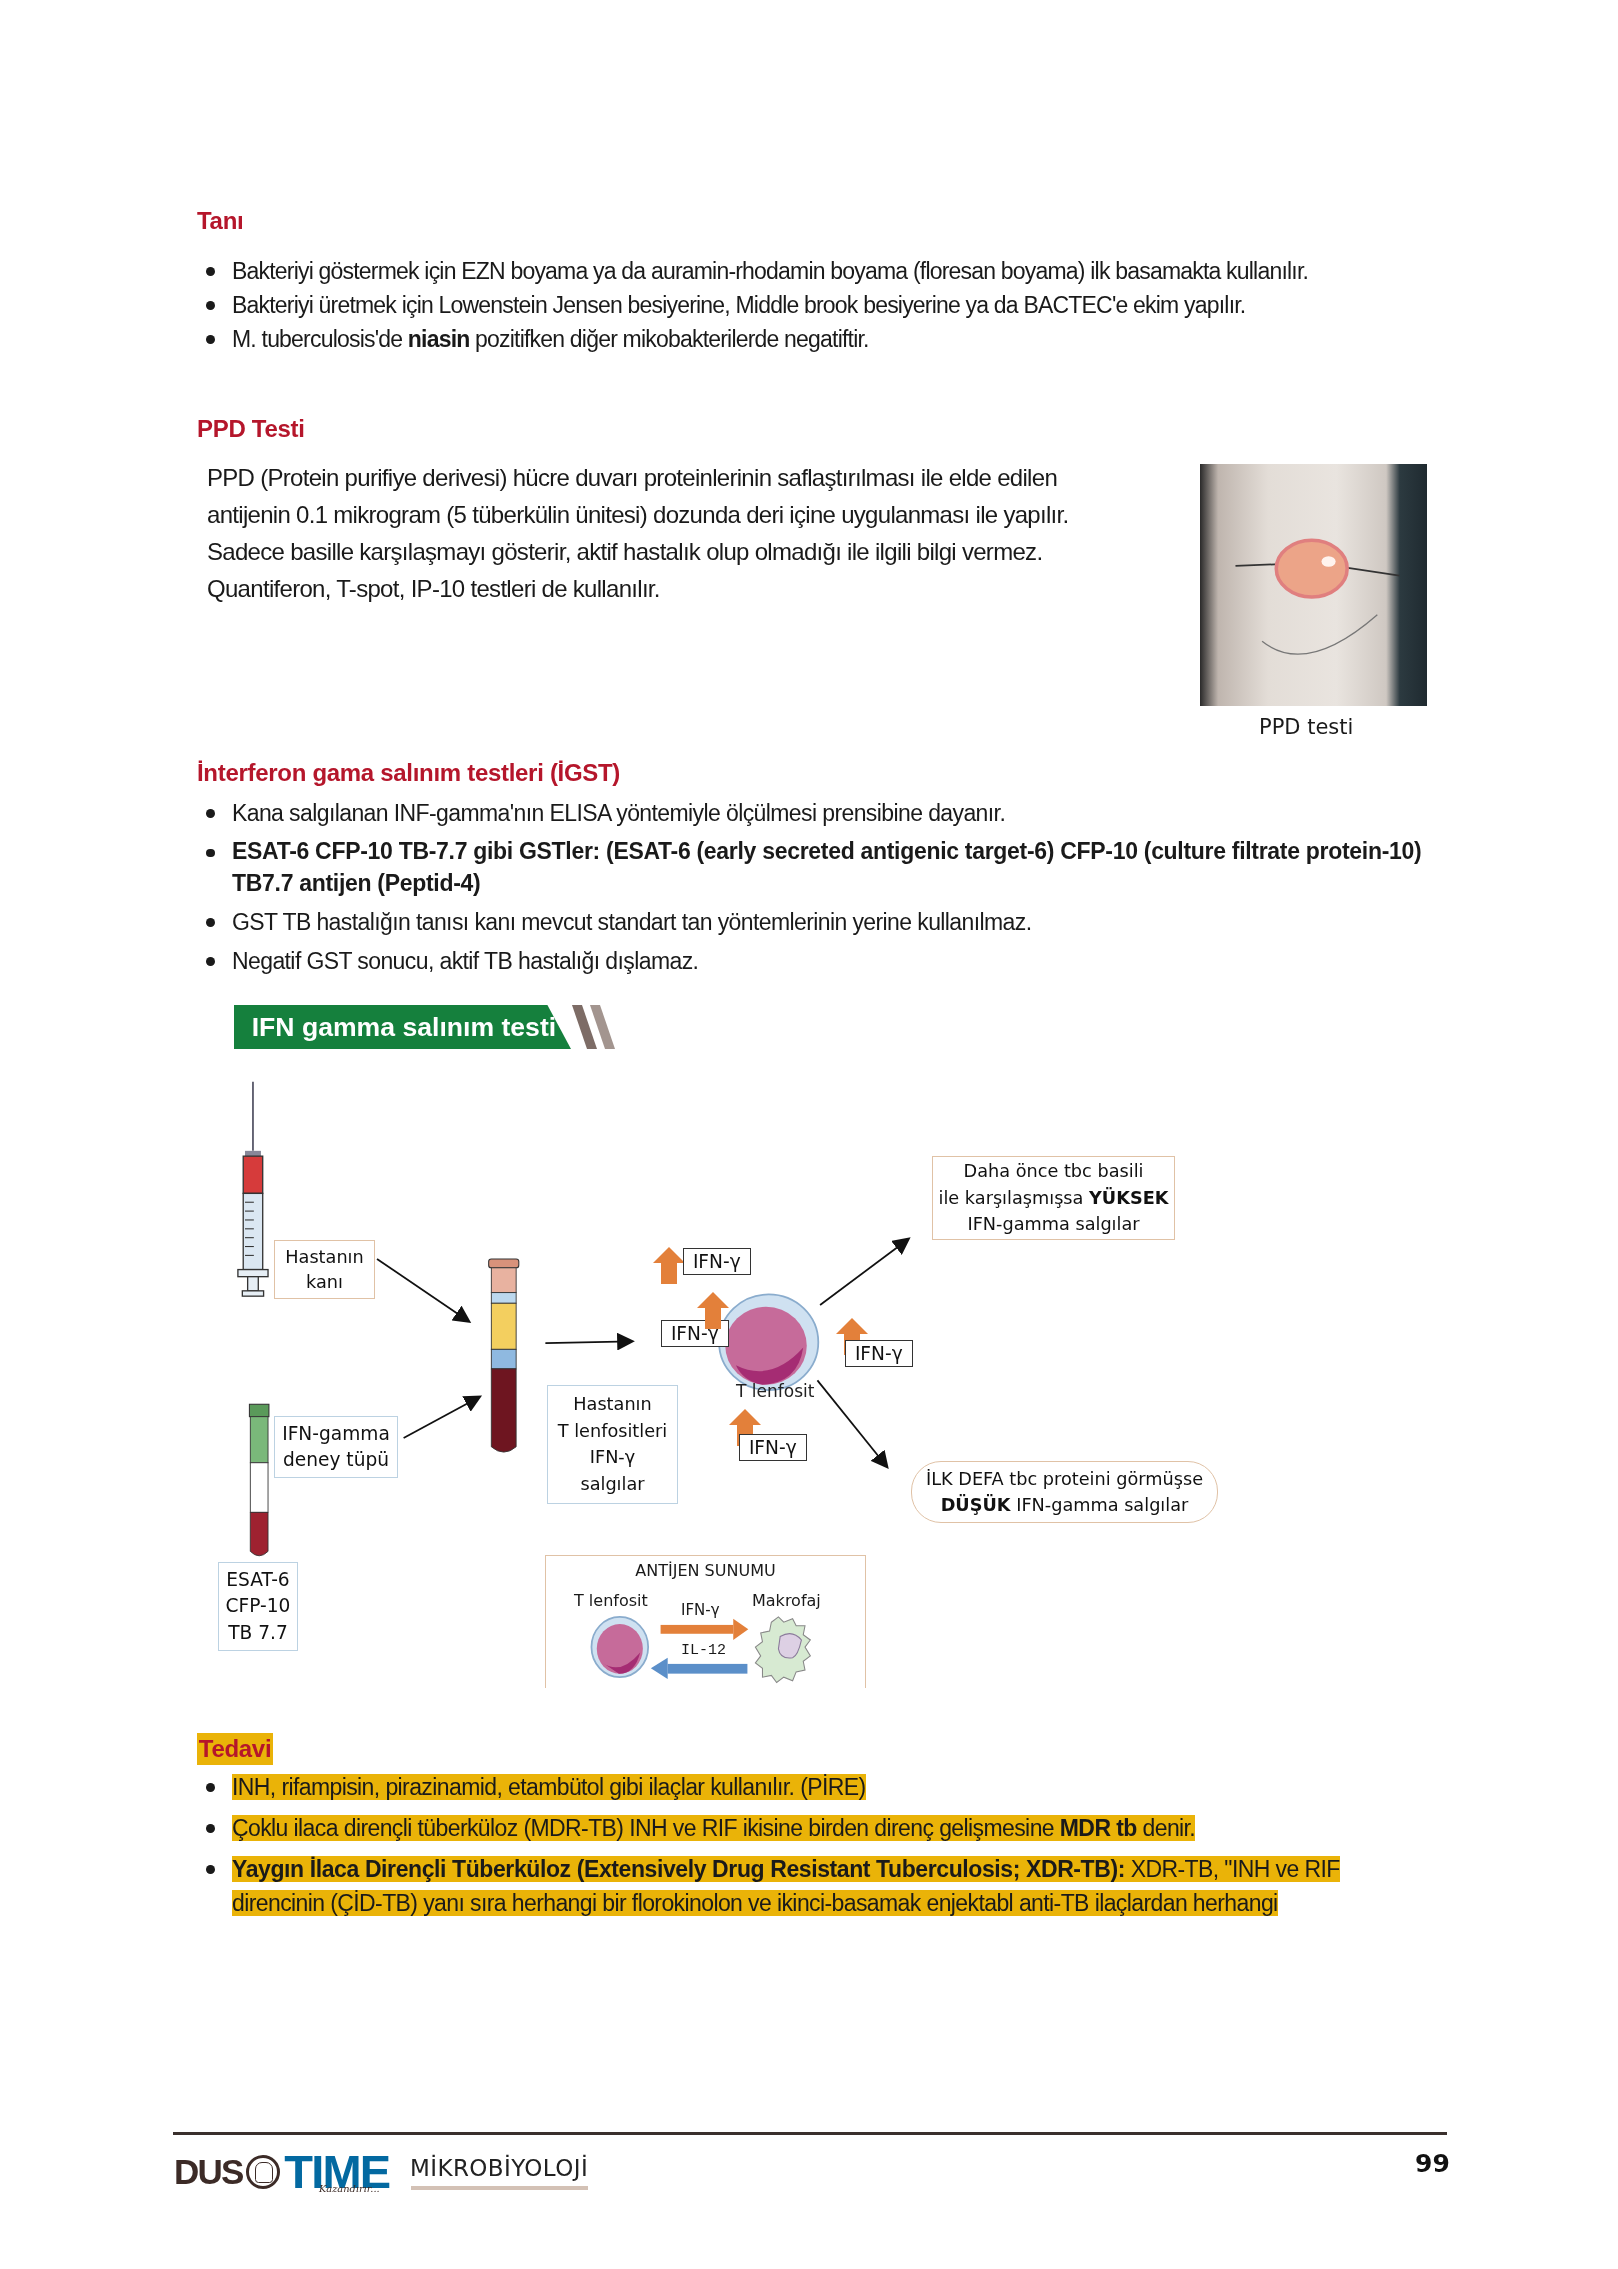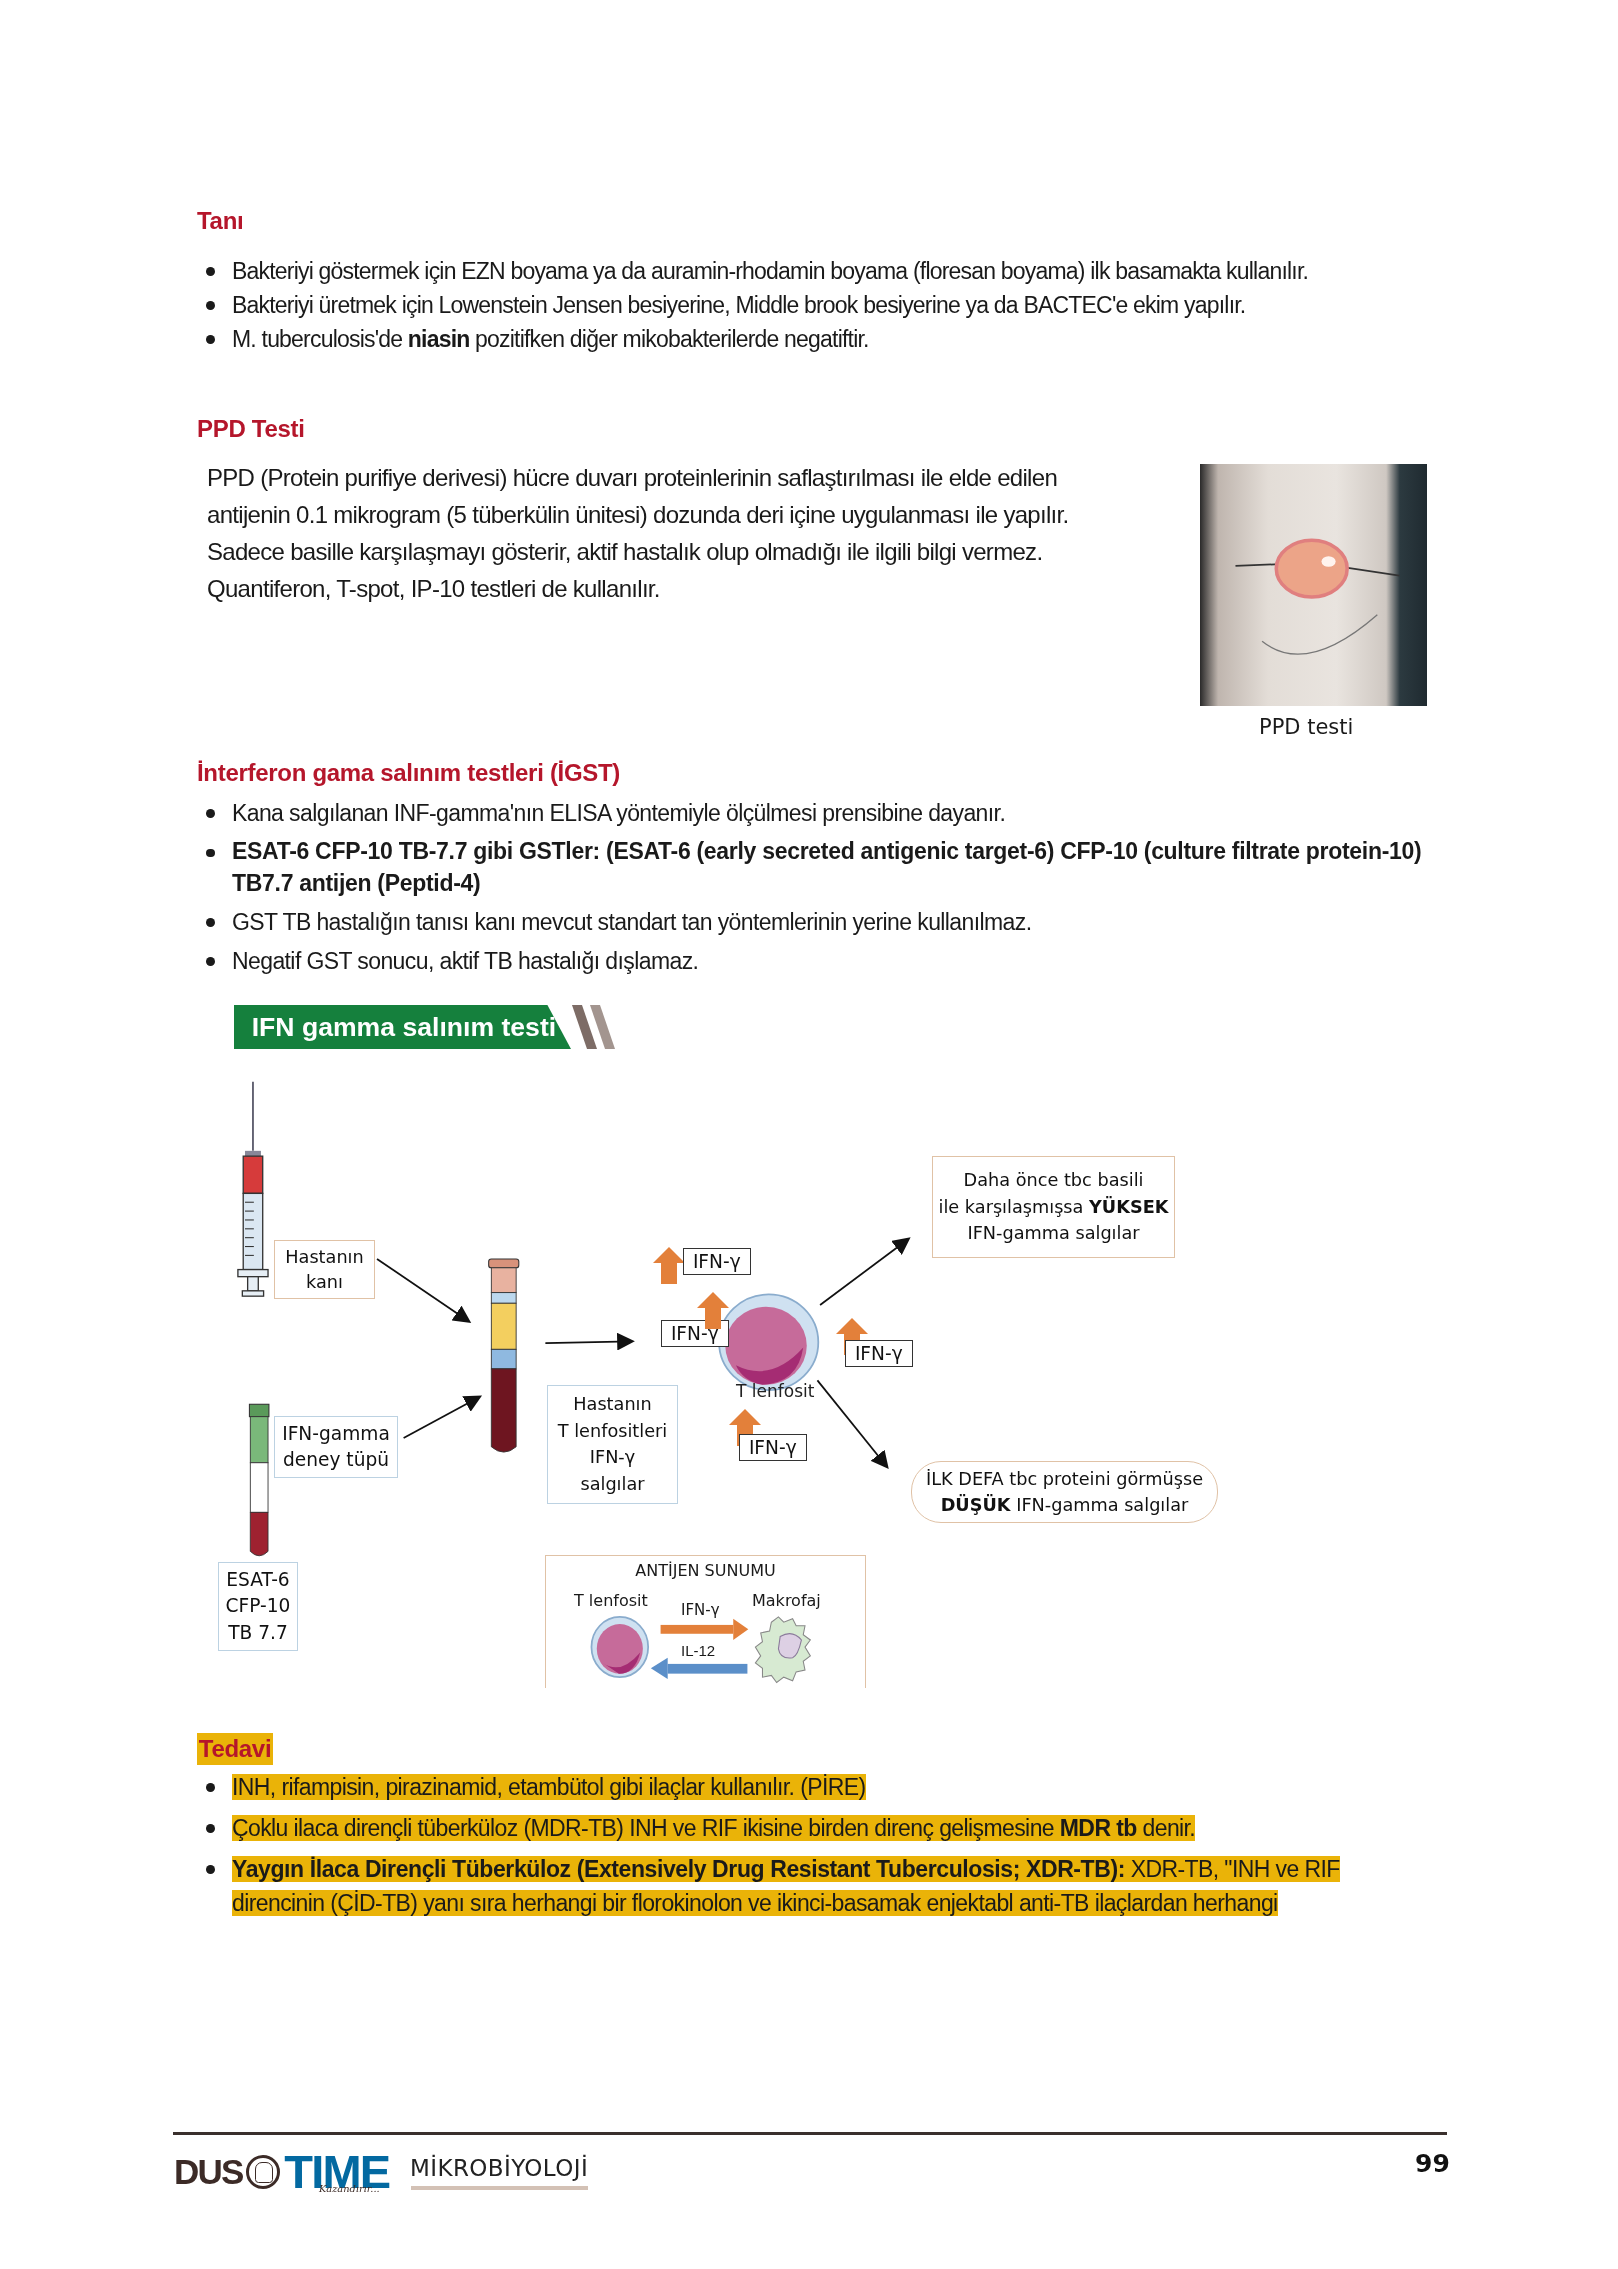--- a/index.html
+++ b/index.html
@@ -162,36 +162,36 @@
 <div class="uparrow" style="left:661px; top:1263px;"></div>
 <div class="dbox ifn" style="left:683px; top:1248px;">IFN-γ</div>
 <div class="dbox ifn" style="left:661px; top:1320px;">IFN-γ</div>
 <div class="uparrow" style="left:705px; top:1308px;"></div>
 <div class="uparrow" style="left:844px; top:1334px;"></div>
 <div class="dbox ifn" style="left:845px; top:1340px;">IFN-γ</div>
 <div class="uparrow" style="left:737px; top:1425px;"></div>
 <div class="dbox ifn" style="left:739px; top:1434px;">IFN-γ</div>
 <div class="abs" style="left:736px; top:1381px; font-family:'DejaVu Sans',sans-serif; font-size:17px; color:#222;">T lenfosit</div>
 
-<div class="dbox peach" style="left:932px; top:1156px; width:241px; font-size:17.7px; line-height:26.6px; padding:10px 0;">
+<div class="dbox peach" style="left:932px; top:1156px; width:241px; font-size:17.7px; line-height:26.6px; padding:1px 0;">
   <div>Daha önce tbc basili</div>
   <div><span>ile karşılaşmışsa </span><span class="bold">YÜKSEK</span></div>
   <div>IFN-gamma salgılar</div>
 </div>
 <div class="dbox peach" style="left:911px; top:1461px; width:305px; font-size:17.7px; line-height:26.6px; padding:3.5px 0;border-radius:30px;">
   <div>İLK DEFA tbc proteini görmüşse</div>
   <div><span class="bold">DÜŞÜK</span><span> IFN-gamma salgılar</span></div>
 </div>
 
 <div class="abs" style="left:545px; top:1555px; width:321px; height:133px; border:1.8px solid #e0c2a6; border-bottom:none; box-sizing:border-box;"></div>
 <div class="abs" style="left:545px; top:1561px; width:321px; text-align:center; font-family:'DejaVu Sans',sans-serif; font-size:16px;">ANTİJEN SUNUMU</div>
 <div class="abs" style="left:574px; top:1591px; font-family:'DejaVu Sans',sans-serif; font-size:16px;">T lenfosit</div>
 <div class="abs" style="left:752px; top:1591px; font-family:'DejaVu Sans',sans-serif; font-size:16px;">Makrofaj</div>
 <div class="abs" style="left:681px; top:1601px; font-family:'DejaVu Sans',sans-serif; font-size:15px;">IFN-γ</div>
-<div class="abs" style="left:681px; top:1642px; font-family:Liberation Sans, sans-serif; font-size:15px;">IL-12</div>
+<div class="abs" style="left:681px; top:1642px; font-family:Liberation Mono, monospace; font-size:15px;">IL-12</div>
 
 <div class="abs heading hl" style="left:197px; top:1733px; padding:0 1.8px; line-height:32px;">Tedavi</div>
 <ul class="abs bullets body-text" style="left:197px; top:1770px; width:1295px; font-size:23px; letter-spacing:-0.6px; line-height:34px;">
   <li style="margin-bottom:7px;"><span class="hl">INH, rifampisin, pirazinamid, etambütol gibi ilaçlar kullanılır. (PİRE)</span></li>
   <li style="margin-bottom:7px;"><span class="hl"><span>Çoklu ilaca dirençli tüberküloz (MDR-TB) INH ve RIF ikisine birden direnç gelişmesine </span><span class="bold">MDR tb</span><span> denir.</span></span></li>
   <li>
     <div><span class="hl"><span class="bold" style="letter-spacing:-0.4px;">Yaygın İlaca Dirençli Tüberküloz (Extensively Drug Resistant Tuberculosis; XDR-TB):</span><span> XDR-TB, "INH ve RIF</span></span></div>
     <div><span class="hl">direncinin (ÇİD-TB) yanı sıra herhangi bir florokinolon ve ikinci-basamak enjektabl anti-TB ilaçlardan herhangi</span></div>
   </li>
 </ul>

